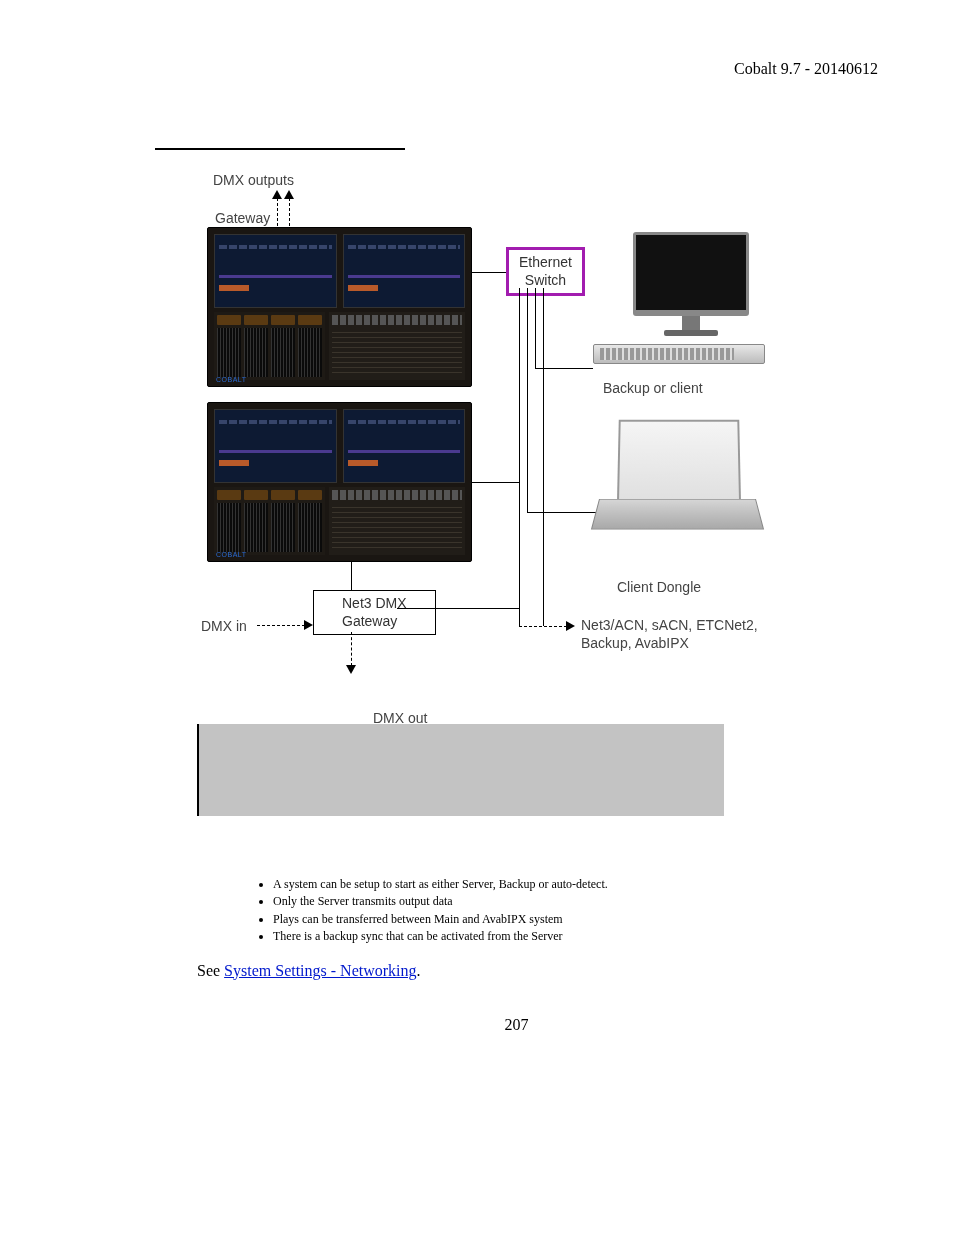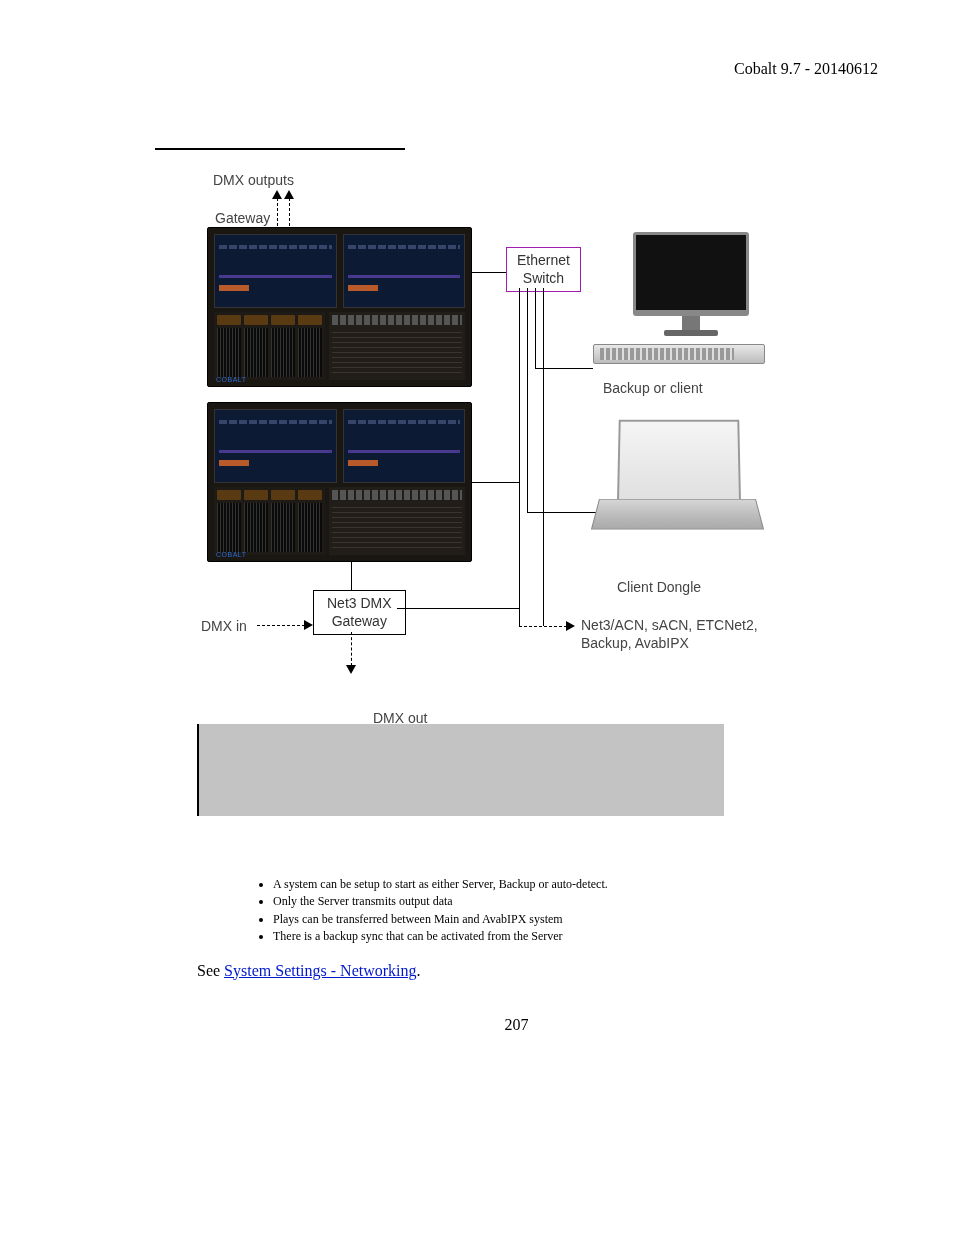--- a/index.html
+++ b/index.html
@@ -137,21 +137,21 @@
     left:8px; bottom:3px;
     font-family:Arial,sans-serif;
     font-size:7px;
     color:#2a6bd4;
     letter-spacing:0.5px;
   }
 
   
   .switchbox{
     position:absolute;
-    border:1px solid #a21caf;
+    border:3px solid #a21caf;
     background:#fff;
     text-align:center;
     font-family:Arial,sans-serif;
     font-size:14px;
     color:#333;
     line-height:1.25;
     padding:4px 10px;
   }
 
   
@@ -198,26 +198,26 @@
     border:1px solid #888;
     transform:perspective(420px) rotateX(55deg);
     transform-origin:top center;
   }
 
   
   .gwbox{
     position:absolute;
     border:1px solid #000;
     background:#fff;
-    text-align:center;
+    text-align:left;
     font-family:Arial,sans-serif;
     font-size:14px;
     color:#333;
     line-height:1.25;
-    padding:4px 13px;
+    padding:4px 28px;
   }
 
   
   .wire{ position:absolute; background:#000; }
   .wire.h{ height:1px; }
   .wire.v{ width:1px; }
 
   
   .arrow-r{
     position:absolute; width:0;height:0;

